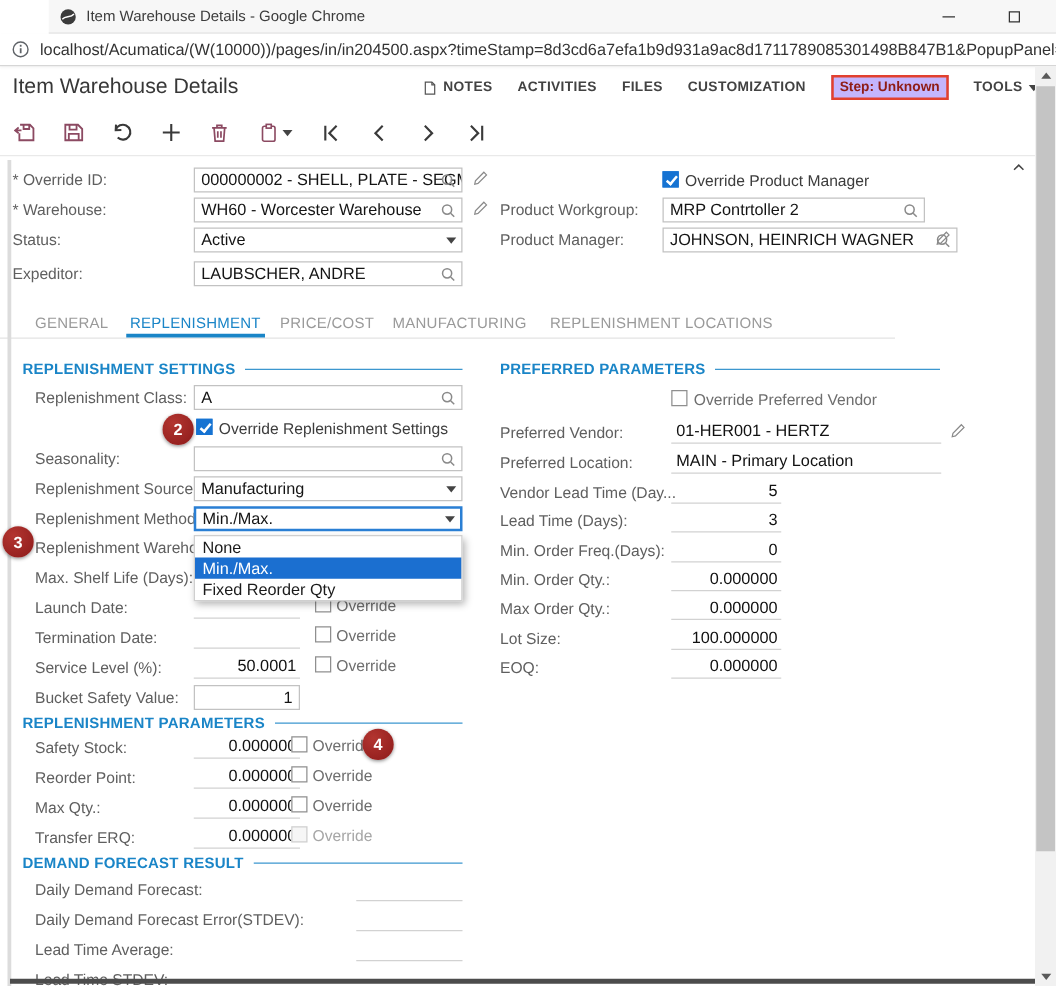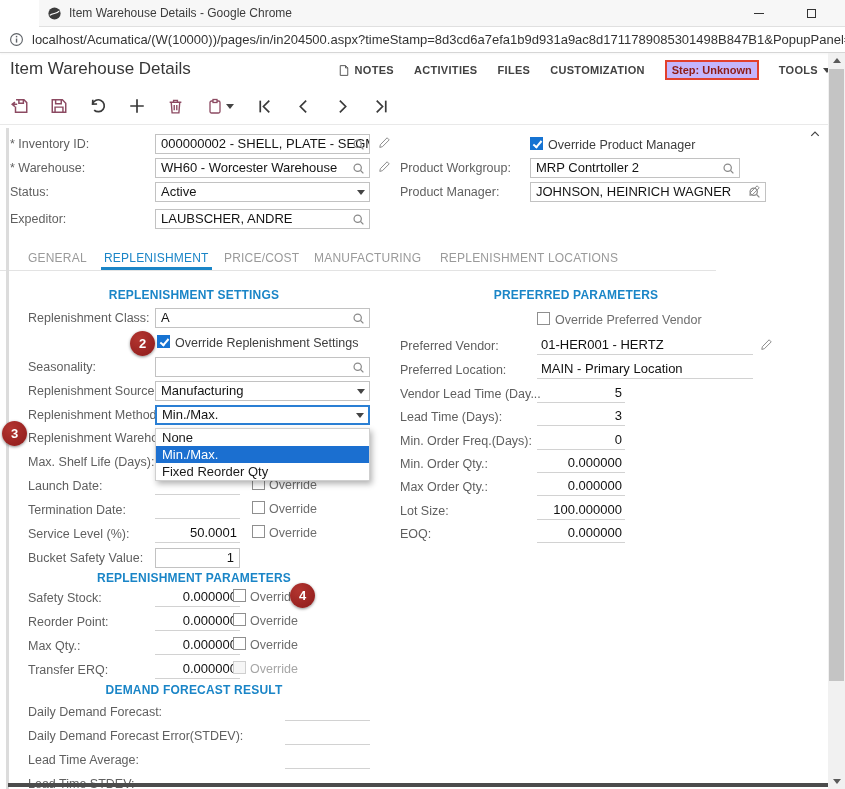--- a/index.html
+++ b/index.html
@@ -63,21 +63,21 @@
 
   
   .tabs { position:absolute; left:0; top:247px; width:716px; height:24px; border-bottom:1px solid #e3e3e3; }
   .tab { position:absolute; top:4px; font-size:12px; color:#9a9a9a; letter-spacing:.2px; cursor:default; }
   .tab.active { color:#1a85c7; }
   .tab.active::after { content:""; position:absolute; left:-3px; right:-3px; bottom:-5px; height:3px; background:#1a85c7; }
 
   
   .col { position:absolute; }
   .sec-h { position:absolute; display:flex; align-items:center; gap:8px; font-size:12px; font-weight:600;
-           color:#1a85c7; letter-spacing:.2px;flex-direction:column; }
+           color:#1a85c7; letter-spacing:.2px; }
   .sec-h .line { flex:1; height:1px; background:#1a85c7; opacity:.85; }
 
   
   .dd-panel { position:absolute; left:155px; top:143px; width:215px; background:#fff;
               border:1px solid #cfcfcf; box-shadow:2px 3px 6px rgba(0,0,0,.3); z-index:30; }
   .dd-item { height:17px; line-height:17px; font-size:13px; color:#1a1a1a; padding-left:6px; cursor:default; white-space:nowrap; }
   .dd-item.sel { background:#1b6fd0; color:#fff; }
 
   
   .left-strip { position:absolute; left:6px; top:128px; width:3px; height:661px; background:#dcdcdc; }
@@ -213,21 +213,21 @@
     <div class="tbtn drk">
       <svg width="17" height="17" viewBox="0 0 16 16" stroke="currentColor" fill="none" stroke-width="1.6">
           <path d="M12 2.5 v11"></path>
           <path d="M3.5 2.5 L9 8 l-5.5 5.5"></path>
         </svg>
     </div>
   </div>
   <div class="tb-sep"></div>
 
   <div class="col" style="left:0;top:126px;width:828px;height:120px">
-    <span class="lbl" style="left:10px;top:11px">* Inventory ID:</span>
+    <span class="lbl" style="left:10px;top:11px">* Override ID:</span>
     <div class="inp" style="left:155px;top:8px;width:215px">
       <span>000000002 - SHELL, PLATE - SEGME</span>
       <span class="mag">
           <svg width="13" height="13" viewBox="0 0 16 16">
             <circle cx="7" cy="7" r="4.5" fill="none" stroke="#8a8a8a" stroke-width="1.5"></circle>
             <line x1="10.5" y1="10.5" x2="14" y2="14" stroke="#8a8a8a" stroke-width="1.5"></line>
           </svg>
         </span>
     </div>
     <span style="position:absolute;left:378px;top:10px">

